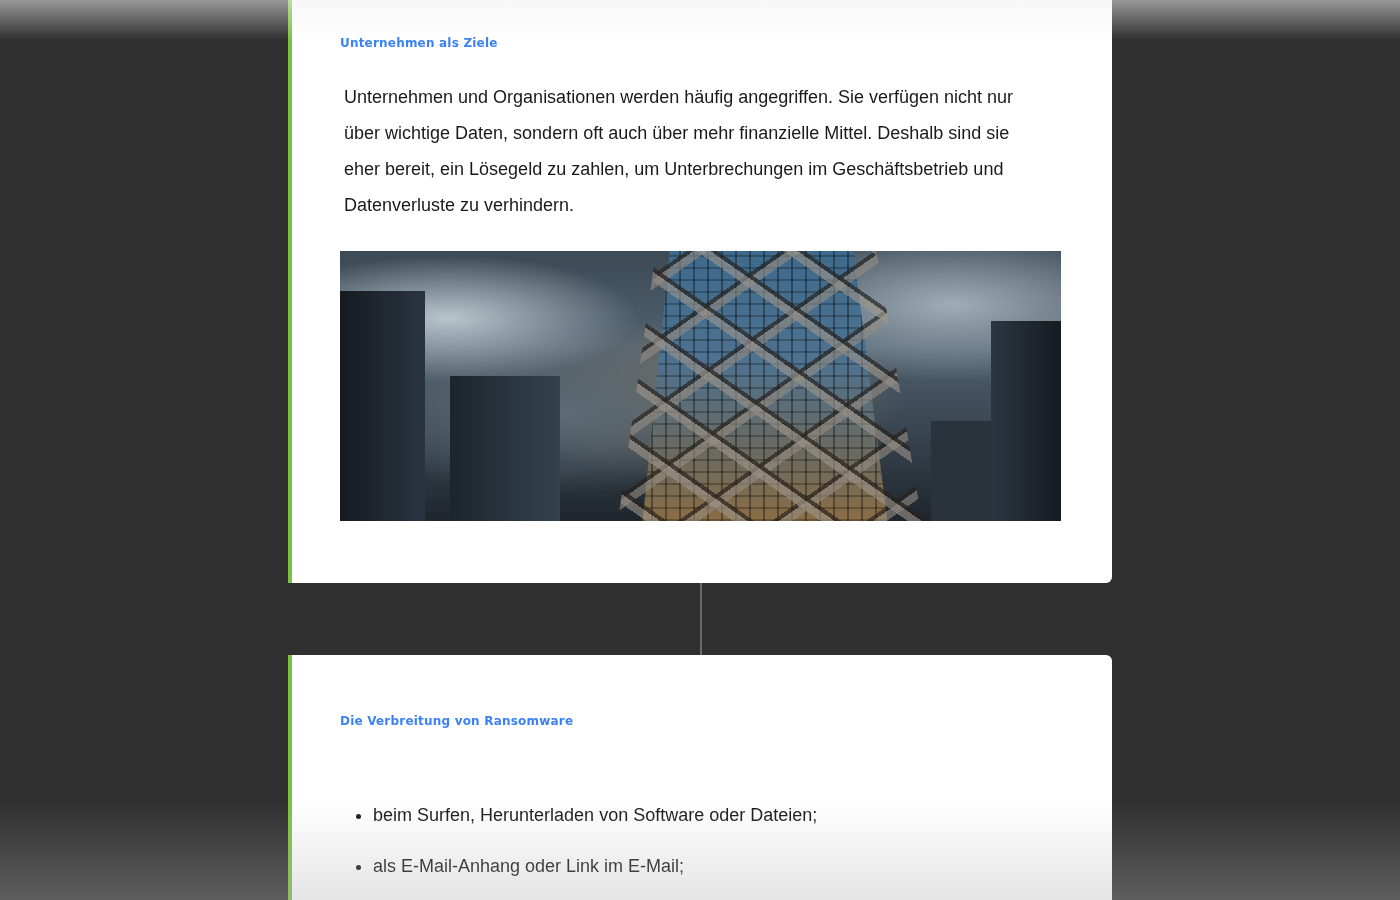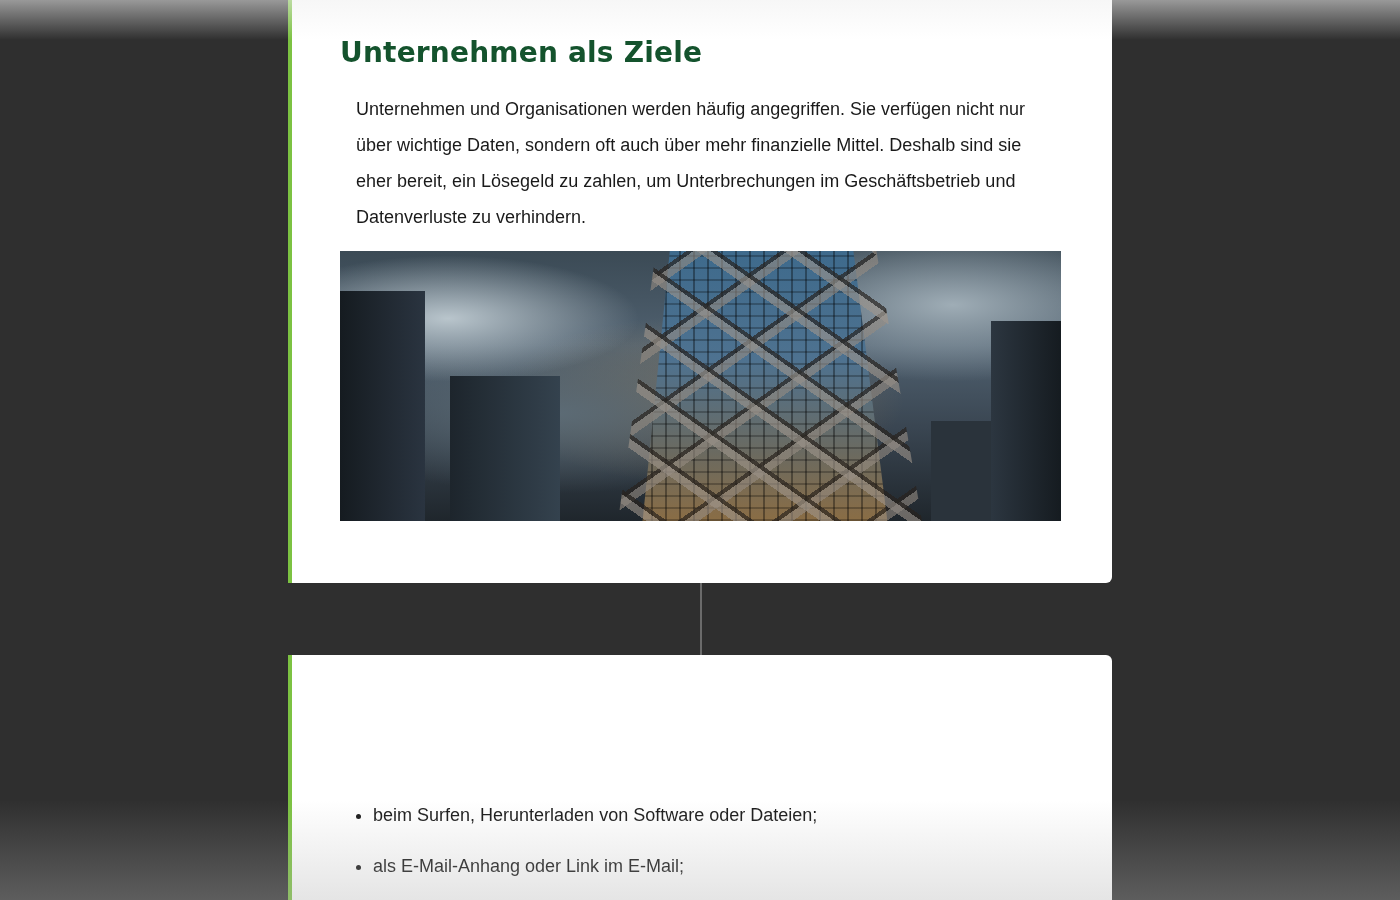--- a/index.html
+++ b/index.html
@@ -15,26 +15,26 @@
   .card {
     position:absolute; left:288px; width:824px; background:#ffffff;
     border-left:4px solid #7cc242; border-radius:0 6px 6px 0;
     box-sizing:border-box;
   }
   .card1 { top:-10px; height:593px; }
   .card2 { top:655px; height:260px; }
   .card h2 {
     position:absolute; left:48px; margin:0;
     font-family:"DejaVu Sans", sans-serif; font-weight:bold;
-    font-size:28px; color:#14532d; letter-spacing:0.2px;
+    font-size:12px; color:#3b82f6; letter-spacing:0.2px;
   }
   .card1 h2 { top:46px; }
   .card2 h2 { top:59px; }
   .card p {
-    position:absolute; left:48px; margin:16px; width:700px;
+    position:absolute; left:48px; margin:4px; width:700px;
     font-size:18px; line-height:36px; color:#1a1a1a;
   }
   .card1 p { top:85px; }
   .card2 p { top:98px; }
   .hero {
     position:absolute; left:48px; top:261px; width:721px; height:270px;
     overflow:hidden;
     background:
       radial-gradient(ellipse at 50% 55%, rgba(210,160,90,0.35) 0%, rgba(0,0,0,0) 40%),
       linear-gradient(180deg,#3b4a55 0%,#506170 35%,#3a4652 65%,#1f262c 100%);
@@ -85,20 +85,21 @@
     <div class="bldg tower"></div>
     <div class="chains"></div>
     <div class="bldg b4"></div>
     <div class="bldg b3"></div>
   </div>
 </div>
 
 <div class="timeline-line"></div>
 
 <div class="card card2">
+  <h2>Die Verbreitung von Ransomware</h2>
   <ul>
     <li>beim Surfen, Herunterladen von Software oder Dateien;</li>
     <li>als E-Mail-Anhang oder Link im E-Mail;</li>
   </ul>
 </div>
 
 <div class="fade-top"></div>
 <div class="fade-bottom"></div>
 
 </body></html>

